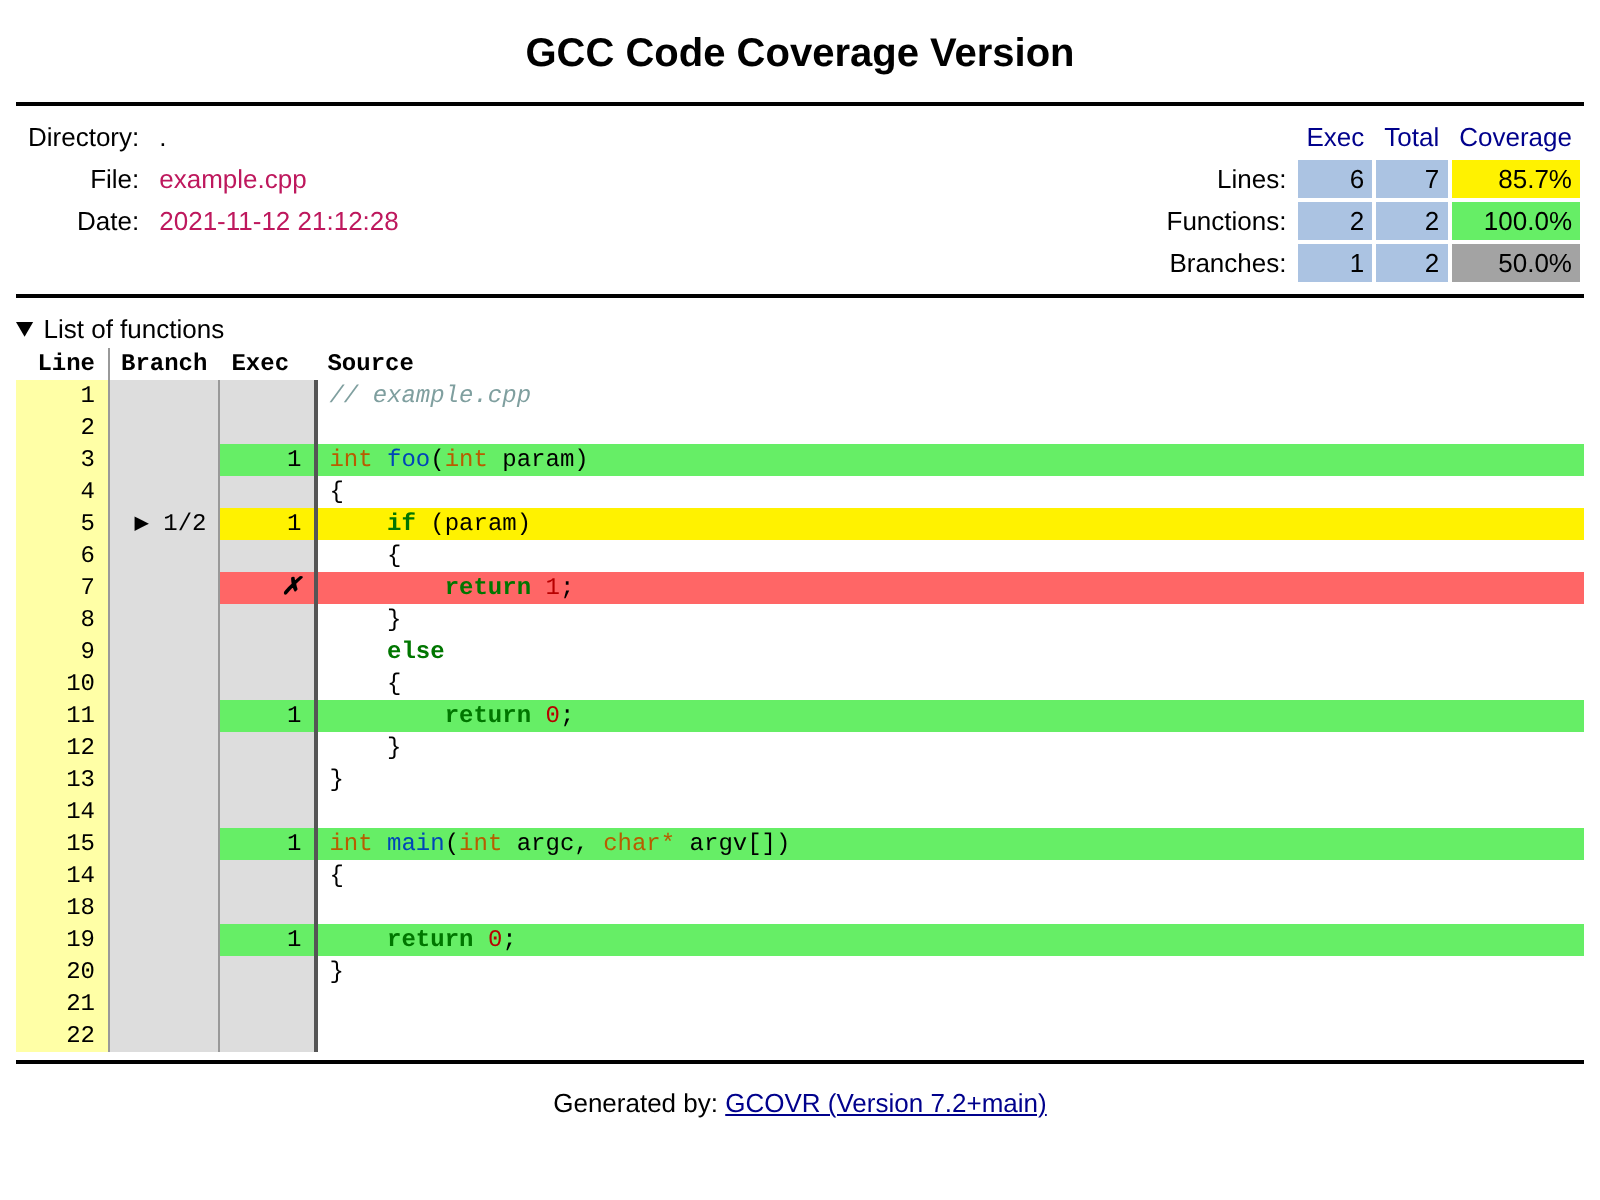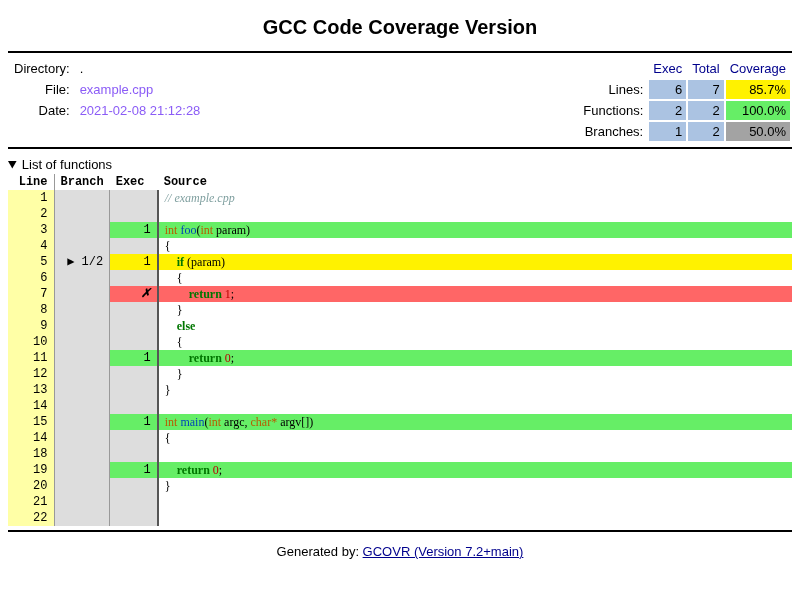--- a/index.html
+++ b/index.html
@@ -2,37 +2,37 @@
 <html><head>
 <meta charset="utf-8">
 <style>
   * { box-sizing: border-box; }
   body { margin: 0; padding: 8px; font-family: Arial, sans-serif; font-size: 13px; color: #000; background: #fff; }
   h1 { text-align: center; font-size: 20px; font-weight: bold; margin: 8px 0 12px; }
   hr { border: none; border-top: 2px solid #000; margin: 4px 0; }
   .summary { width: 100%; }
   .summary td { padding: 2px 4px; white-space: nowrap; }
   .lbl { text-align: right; }
-  .link { color: #8b5cf6; }
+  .link { color: #be185d; }
   .link-u { color: #00018c; text-decoration: underline; }
   .cov-cell { text-align: right; width: 44px; }
   .cov-pct { text-align: right; width: 80px; }
   .blue { background: #abc3e2; }
   .yellow { background: #fff200; }
   .green { background: #66ee66; }
   .red { background: #a3a3a3; }
   .details { margin-top: 6px; }
   .details summary { cursor: pointer; font-size: 13px; padding: 2px 0; }
   .code-table { border-collapse: collapse; width: 100%; font-family: "Courier New", monospace; font-size: 12px; }
   .code-table th { text-align: left; font-weight: bold; padding: 1px 6px; font-family: "Courier New", monospace; }
   .code-table td { padding: 0 6px; vertical-align: top; height: 16px; line-height: 16px; }
   .c-ln { width: 46px; text-align: right; background: #ffffa6; border-right: 1px solid #999; }
   .c-br { width: 36px; text-align: right; background: #ddd; border-right: 1px solid #999; }
   .c-ex { width: 48px; text-align: right; background: #ddd; border-right: 2px solid #555; }
-  .c-src { font-family: Liberation Serif, serif; white-space: pre; }
+  .c-src { font-family: Liberation Mono, monospace; white-space: pre; }
   .row-green .c-ex, .row-green .c-src { background: #66ee66; }
   .row-yellow .c-ex, .row-yellow .c-src { background: #fff200; }
   .row-red .c-ex, .row-red .c-src { background: #ff6666; }
   .row-red .c-ex { font-style: italic; font-weight: bold; }
   .tok-com { color: #7f9f9f; font-style: italic; }
   .tok-kw { color: #007600; font-weight: bold; }
   .tok-type { color: #b85c00; }
   .tok-fn { color: #0045b8; }
   .tok-num { color: #b80000; }
   .footer { text-align: center; margin: 12px 0; font-size: 13px; }
@@ -59,21 +59,21 @@
     <td class="lbl">File:</td>
     <td><span class="link">example.cpp</span></td>
     <td></td>
     <td class="lbl">Lines:</td>
     <td class="cov-cell blue">6</td>
     <td class="cov-cell blue">7</td>
     <td class="cov-pct yellow" id="lines-pct">85.7%</td>
   </tr>
   <tr>
     <td class="lbl">Date:</td>
-    <td><span class="link">2021-02-08 21:12:28</span></td>
+    <td><span class="link">2021-11-12 21:12:28</span></td>
     <td></td>
     <td class="lbl">Functions:</td>
     <td class="cov-cell blue">2</td>
     <td class="cov-cell blue">2</td>
     <td class="cov-pct green" id="funcs-pct">100.0%</td>
   </tr>
   <tr>
     <td></td>
         <td></td>
         <td></td>

